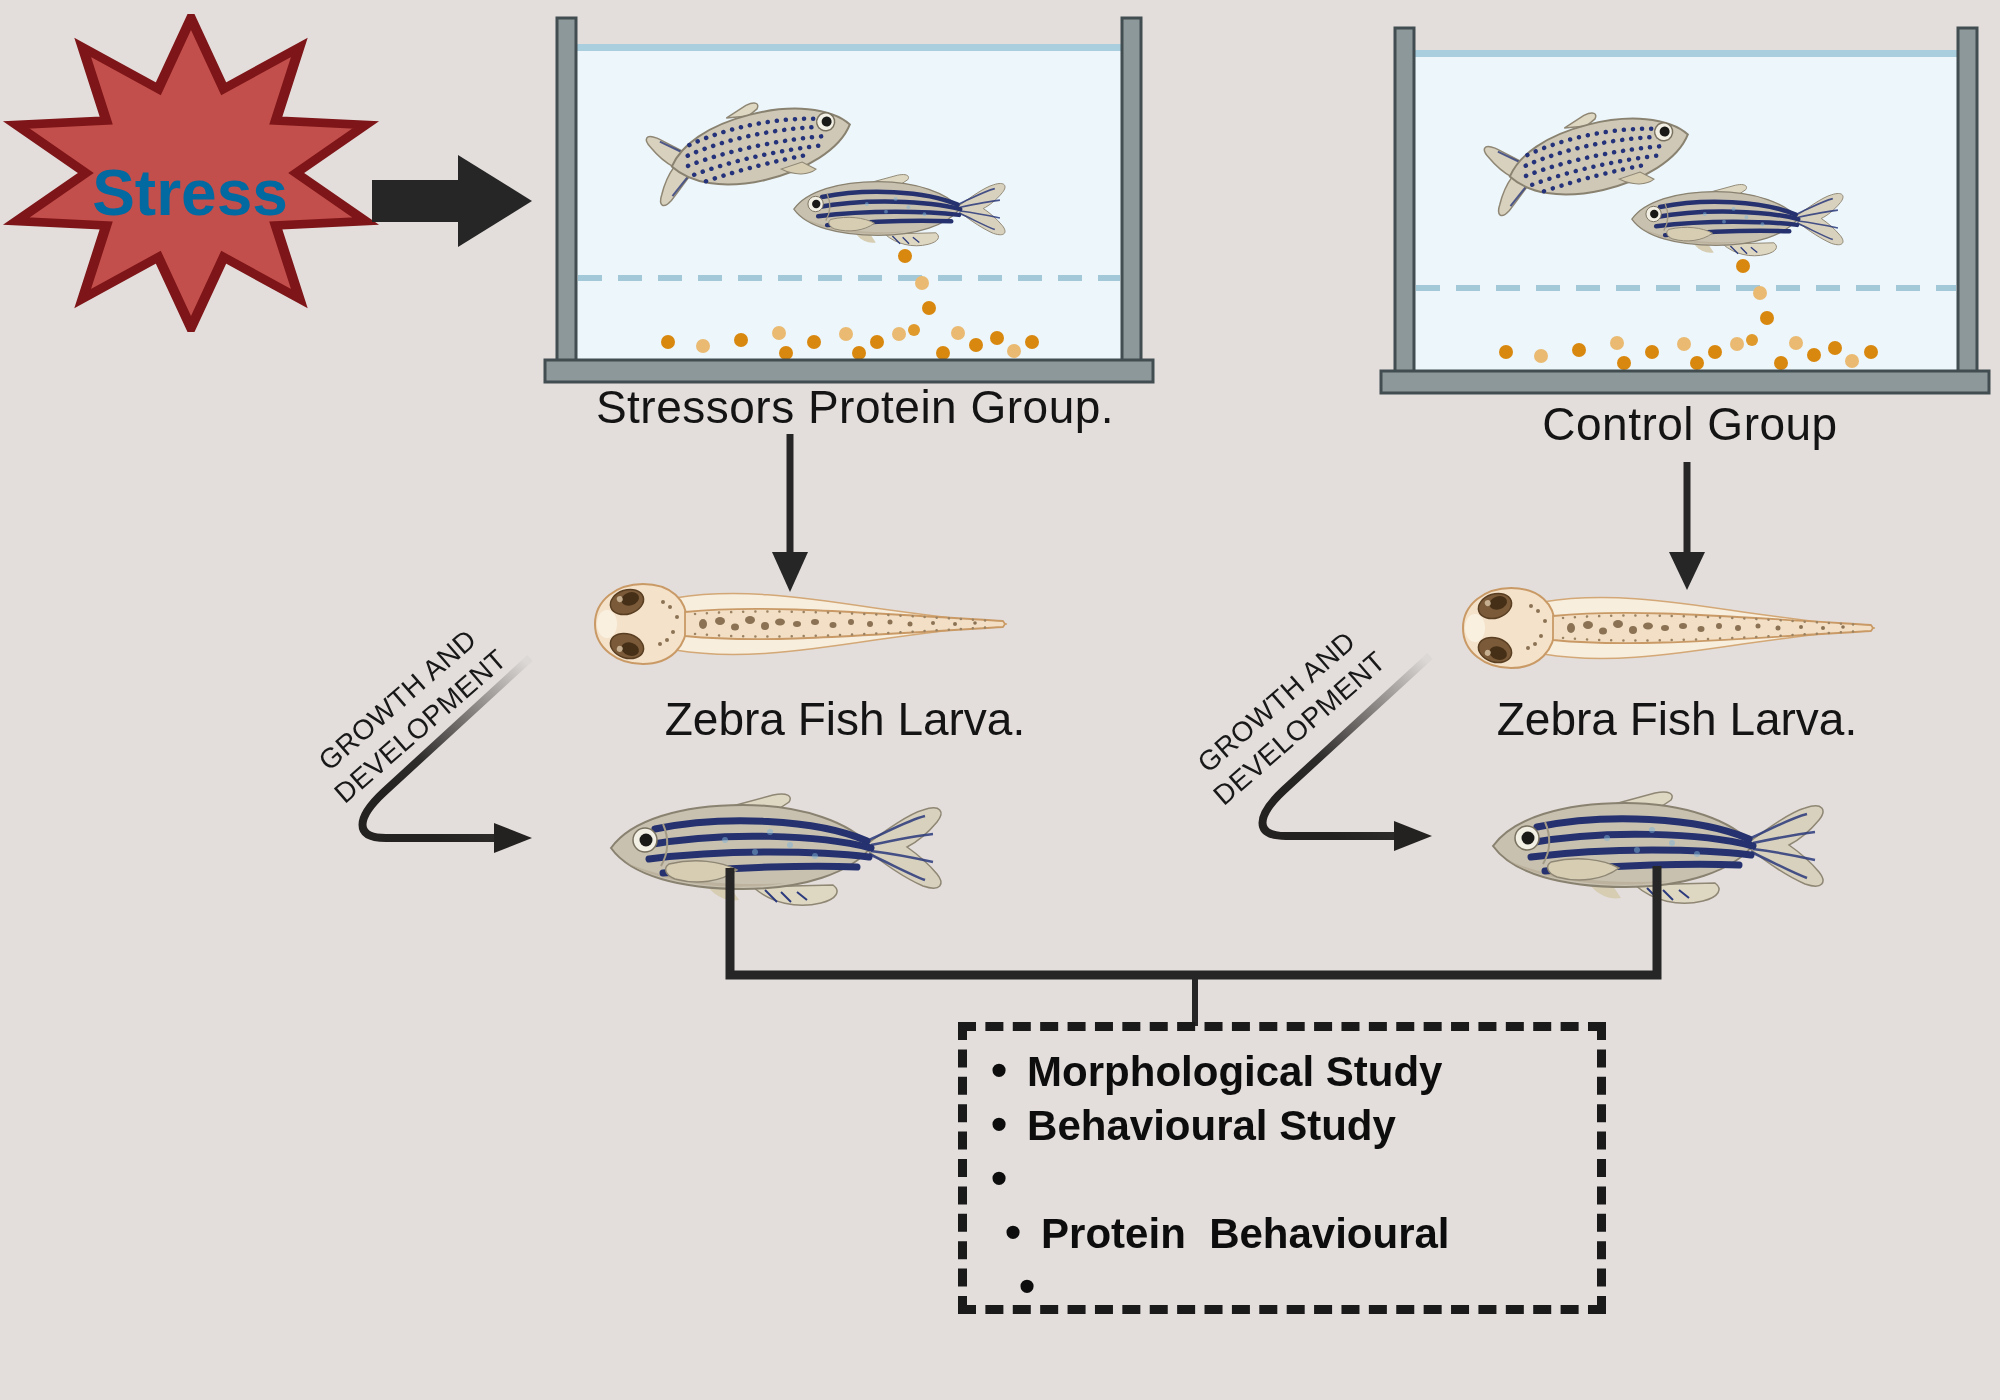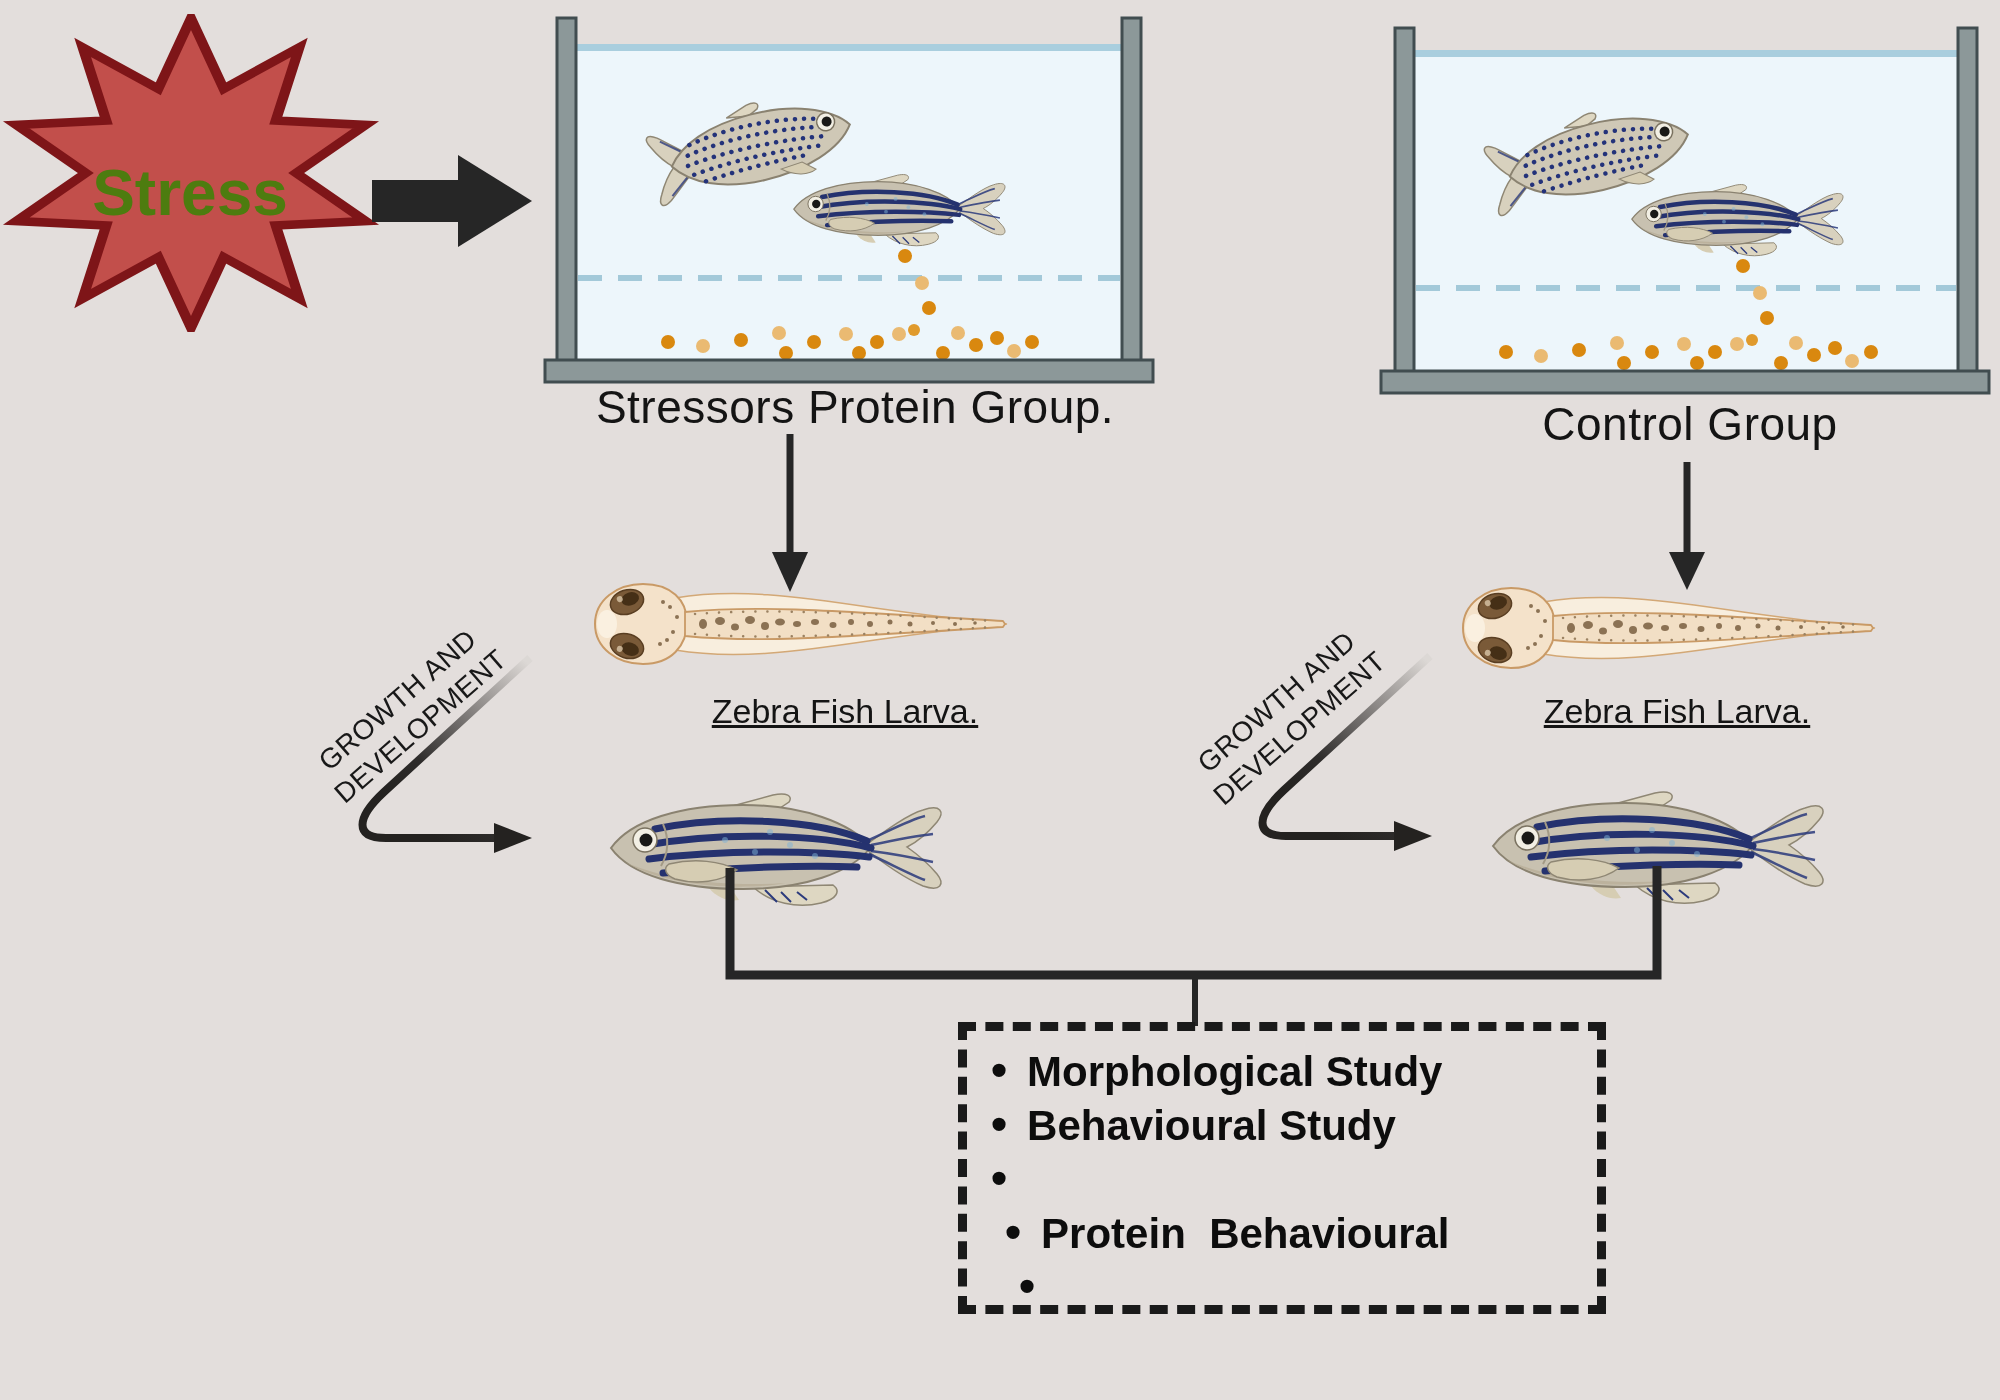--- a/index.html
+++ b/index.html
@@ -5,23 +5,23 @@
 <style>
   html,body{margin:0;padding:0;}
   .canvas{
     position:relative;width:2000px;height:1400px;overflow:hidden;
     background:#e3dedc;
     font-family:"Liberation Sans","DejaVu Sans",sans-serif;
   }
   .abs{position:absolute;}
   .label{position:absolute;color:#141414;text-align:center;}
   .label-tank{font-size:46px;font-weight:400;letter-spacing:.5px;}
-  .label-larva{font-size:34px;font-weight:400;text-decoration:underline;}
+  .label-larva{font-size:46px;font-weight:400;}
   .stress-text{
-    font-size:64px;font-weight:700;color:#4d7c0f;letter-spacing:0;
+    font-size:64px;font-weight:700;color:#0369a1;letter-spacing:0;
   }
   .growth-text{
     position:absolute;width:310px;text-align:center;
     font-size:28px;font-weight:500;color:#181818;line-height:35px;
     transform:rotate(-41deg);letter-spacing:.5px;white-space:nowrap;
   }
   .studies-box{
     position:absolute;left:958px;top:1022px;width:648px;height:292px;
     border:9px dashed #1a1a1a;box-sizing:border-box;
     padding-top:14px;

